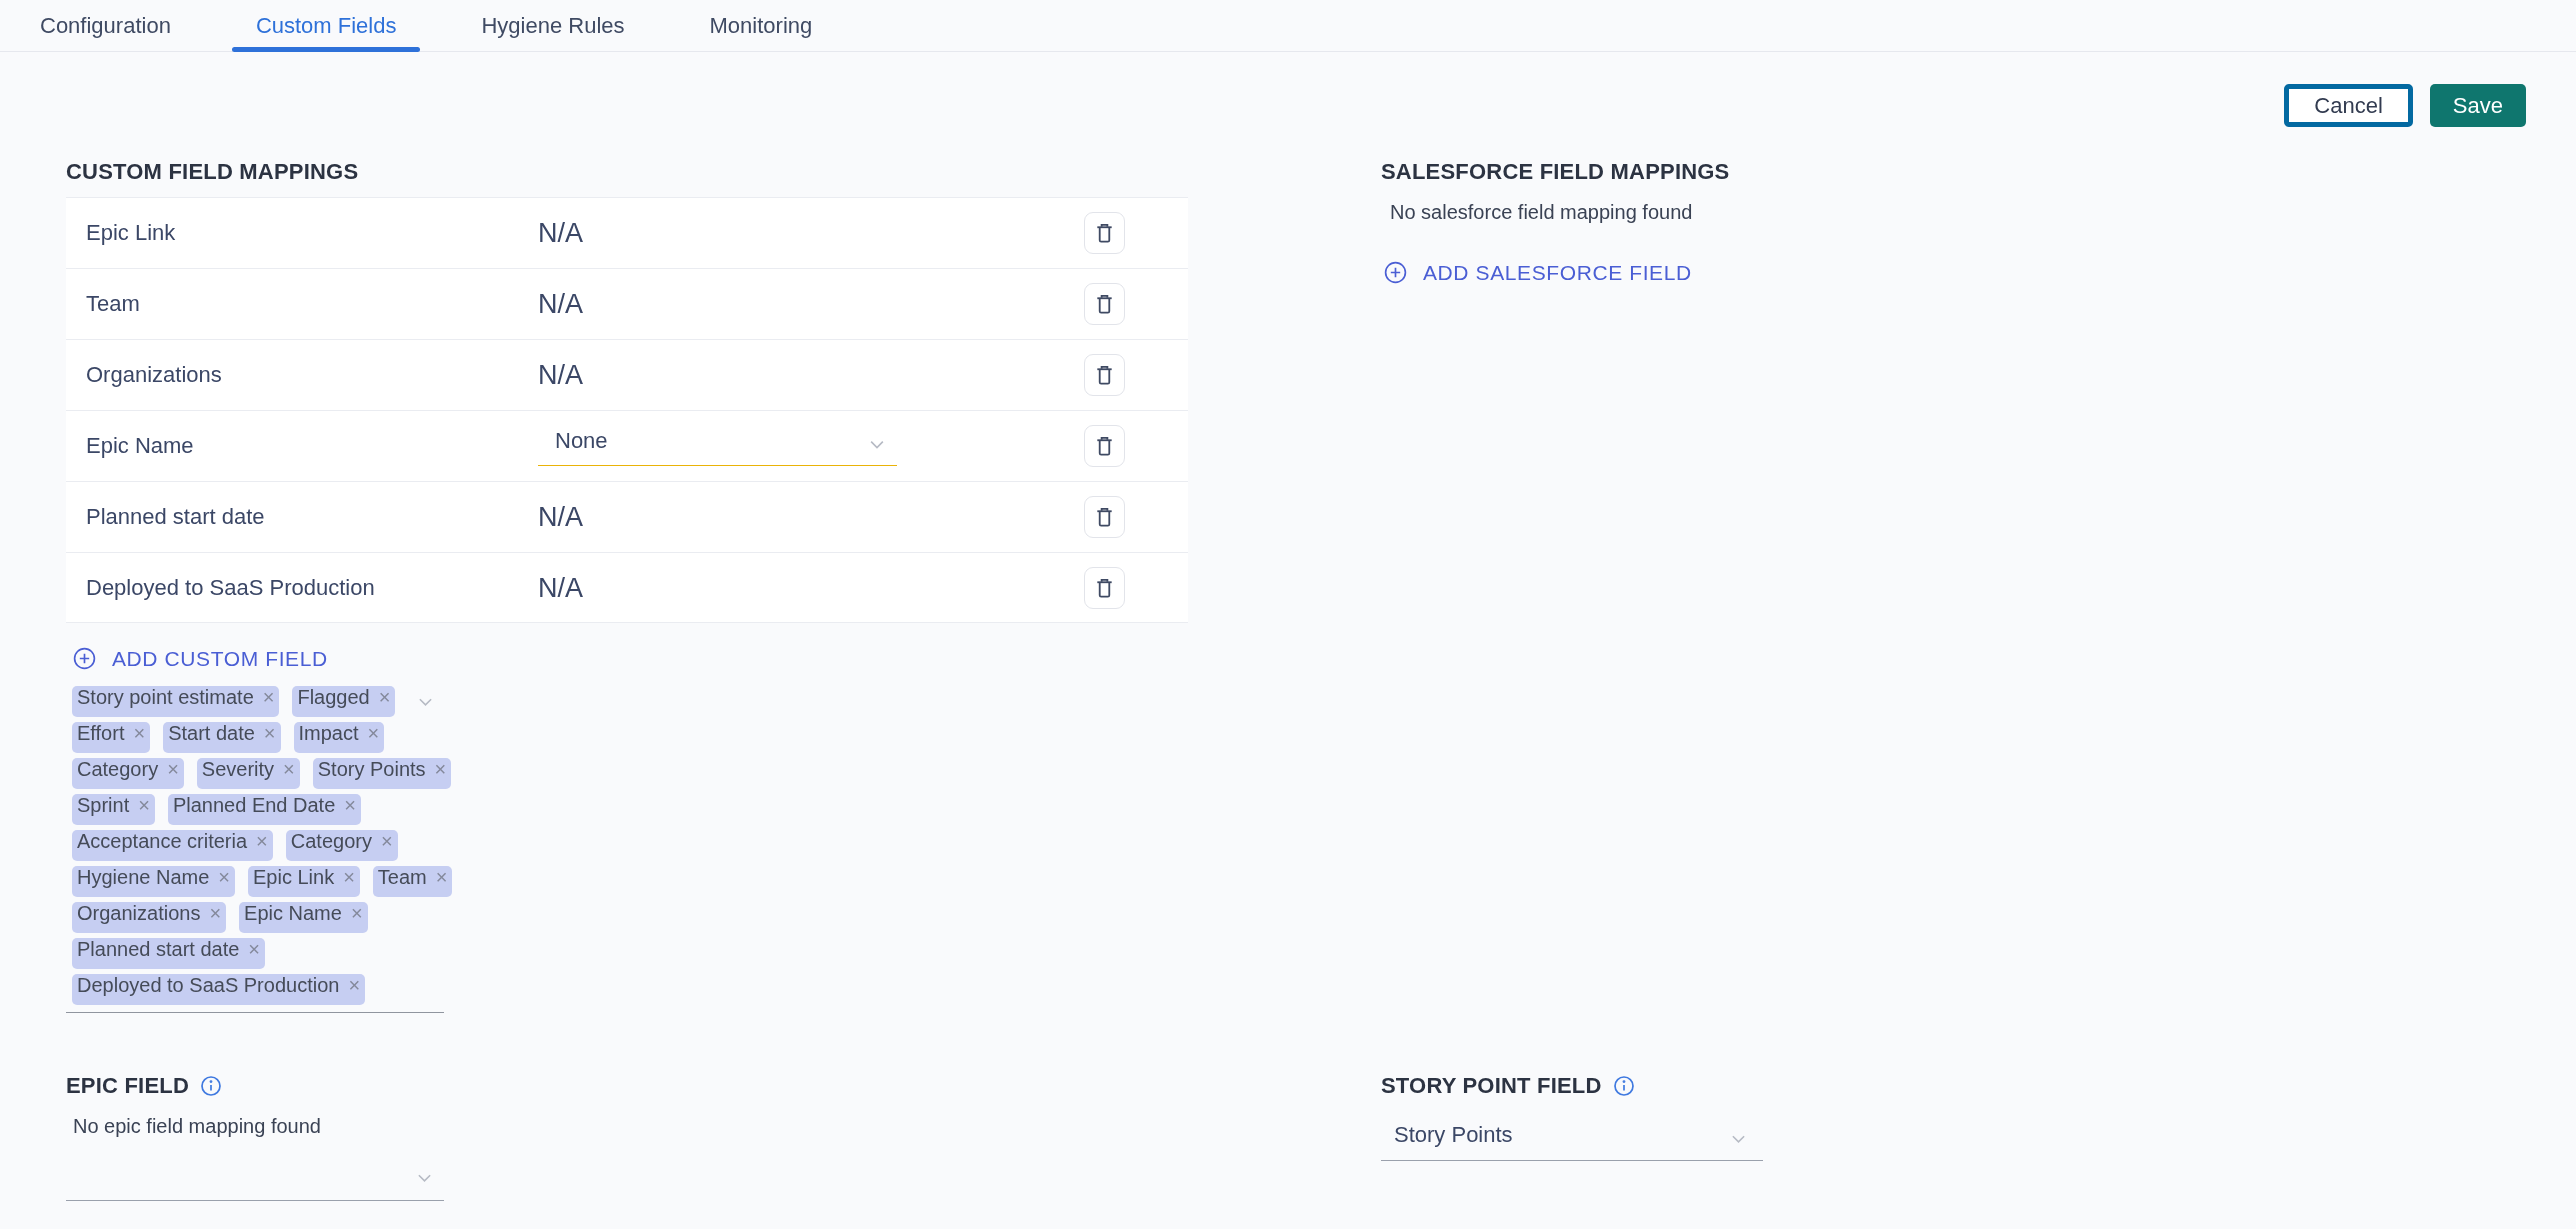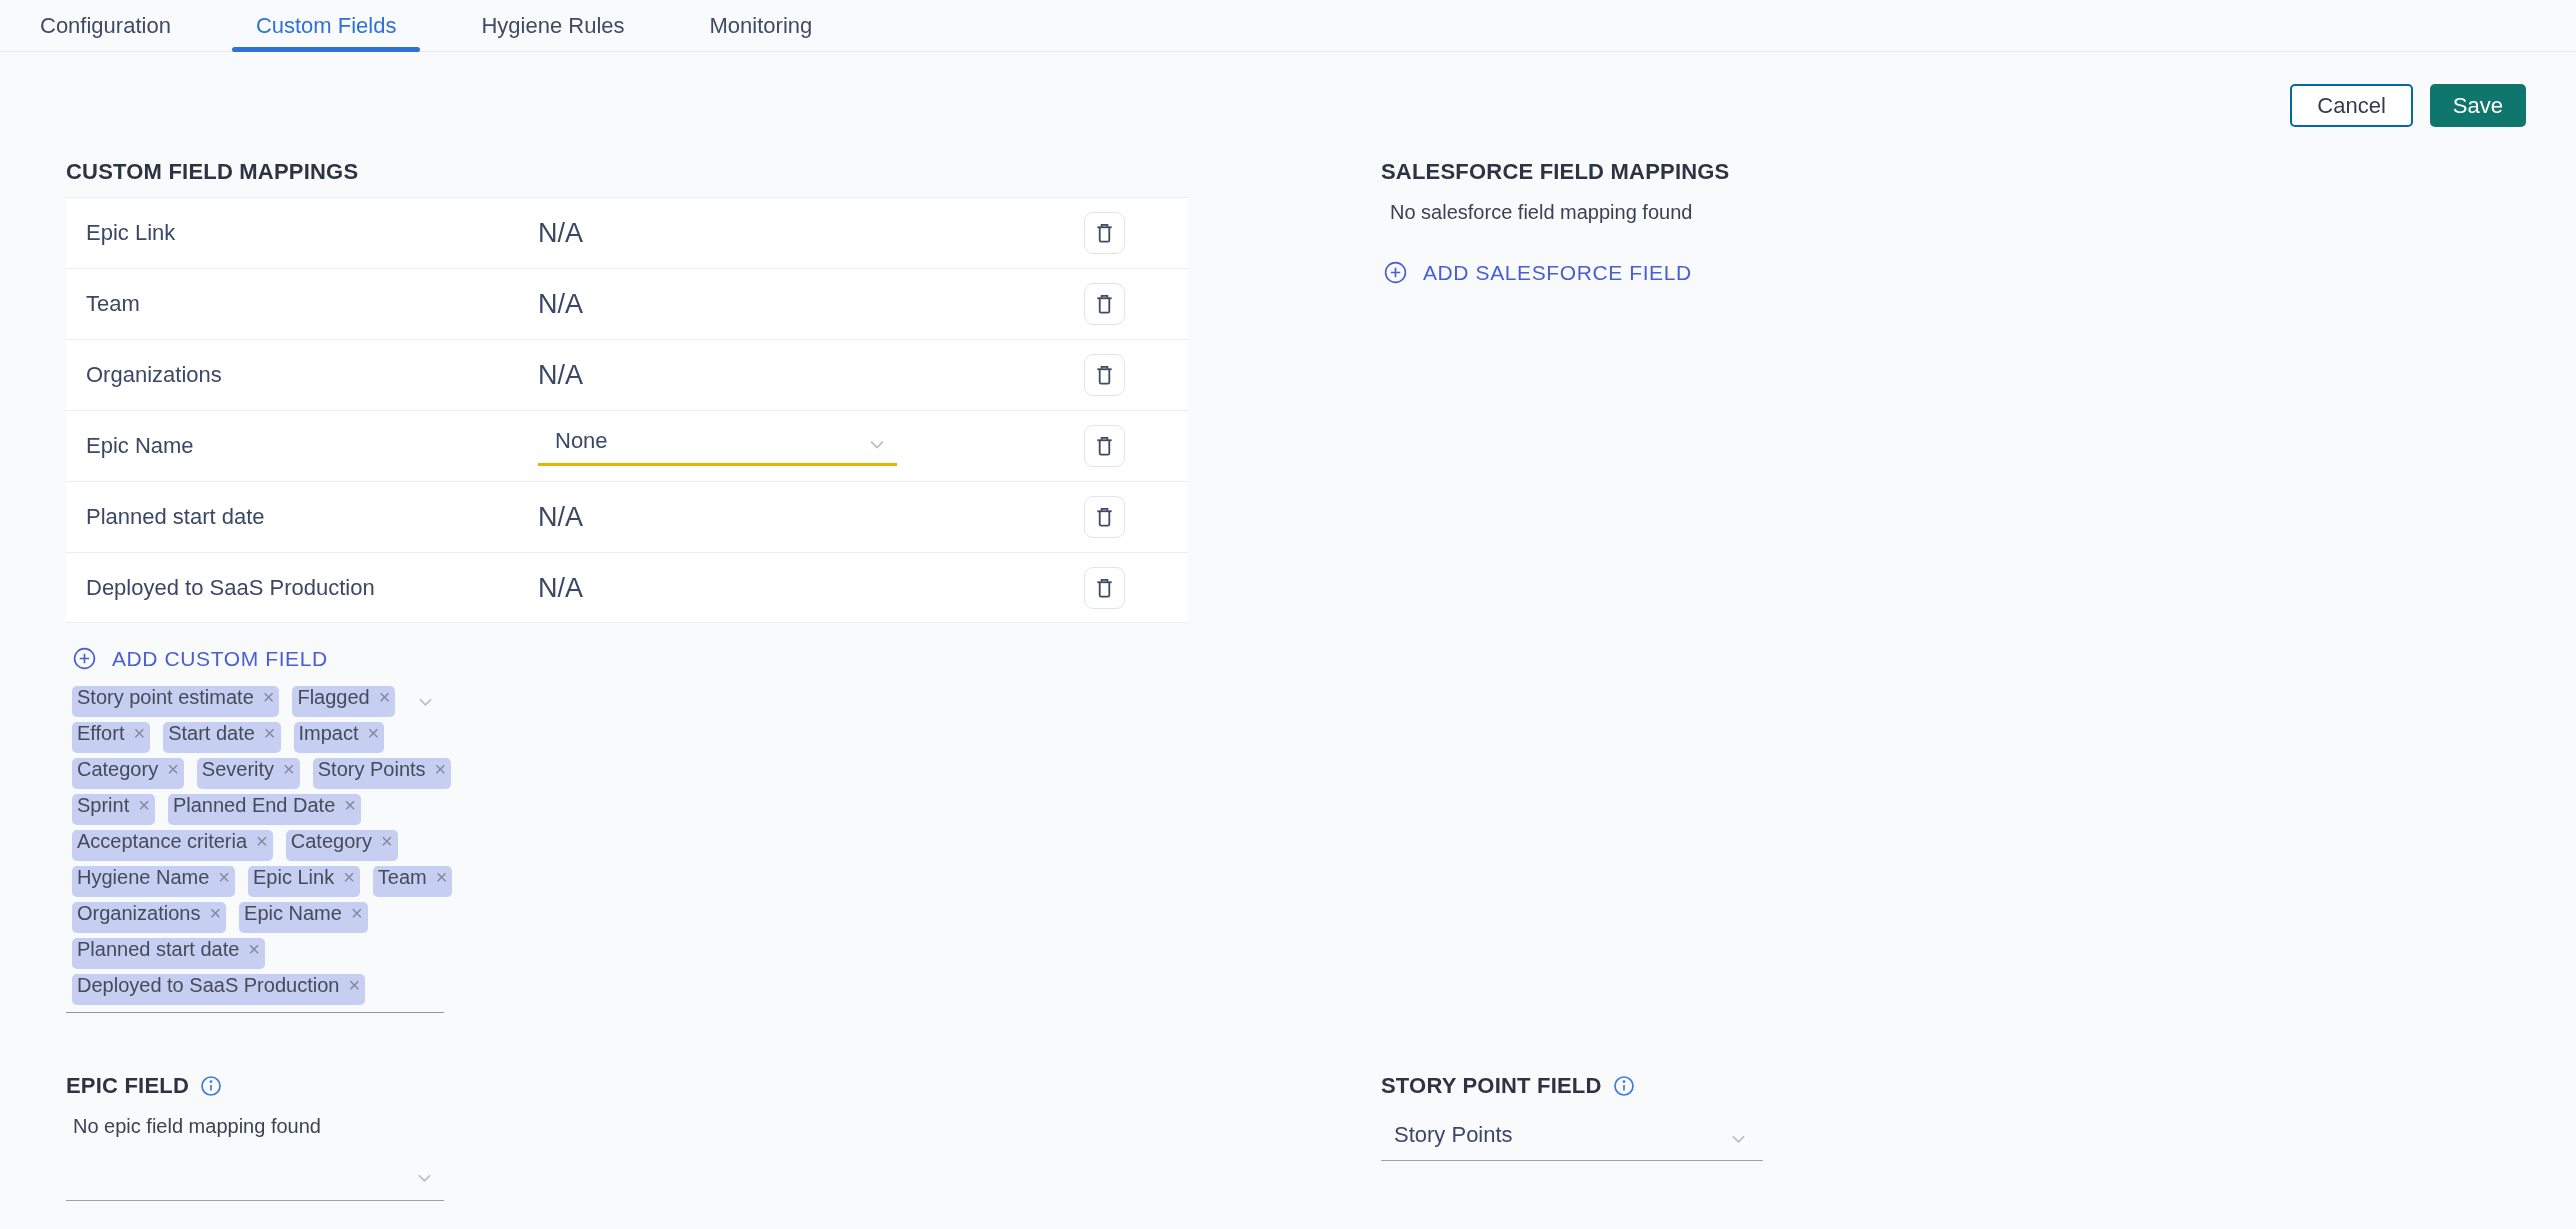--- a/index.html
+++ b/index.html
@@ -31,21 +31,21 @@
     height: 5px; background: #2e71d9; border-radius: 3px;
   }
 
   
   .actions { position: absolute; top: 84px; right: 50px; display: flex; gap: 17px; }
   .btn {
     height: 43px; border-radius: 5px; font-size: 22px;
     display: flex; align-items: center; cursor: pointer;
     font-family: "Liberation Sans", sans-serif;
   }
-  .btn-cancel { background: #ffffff; border: 2px solid #0369a1; color: #323b50; padding: 0 25px; }
+  .btn-cancel { background: #ffffff; border: 5px solid #0369a1; color: #323b50; padding: 0 25px; }
   .btn-save   { background: #0f766e; border: none; color: #ffffff; padding: 0 23px; }
 
   
   .section-title {
     font-size: 22px; font-weight: 700; color: #2c3342;
     letter-spacing: 0.2px; line-height: 27px;
     display: flex; align-items: center; gap: 10px;
   }
 
   
@@ -66,21 +66,21 @@
   }
   .trash-btn {
     position: absolute; right: 63px; top: 50%; transform: translateY(-50%);
     width: 41px; height: 42px; background: #ffffff;
     border: 1px solid #e2e4ea; border-radius: 9px;
     display: flex; align-items: center; justify-content: center;
     cursor: pointer; padding: 0;
   }
   .row-select {
     position: absolute; left: 472px; top: 13px; width: 359px; height: 42px;
-    border-bottom: 3px solid #eab308; cursor: pointer;
+    border-bottom: 1px solid #eab308; cursor: pointer;
   }
   .row-select .sel-value {
     position: absolute; left: 17px; top: 4px; font-size: 22px; color: #3b4766;
   }
   .row-select .chev { position: absolute; right: 6px; top: 6px; }
 
   
   .add-link {
     display: flex; align-items: center; gap: 15px;
     color: #4a5ed4; font-size: 21px; font-weight: 500;

